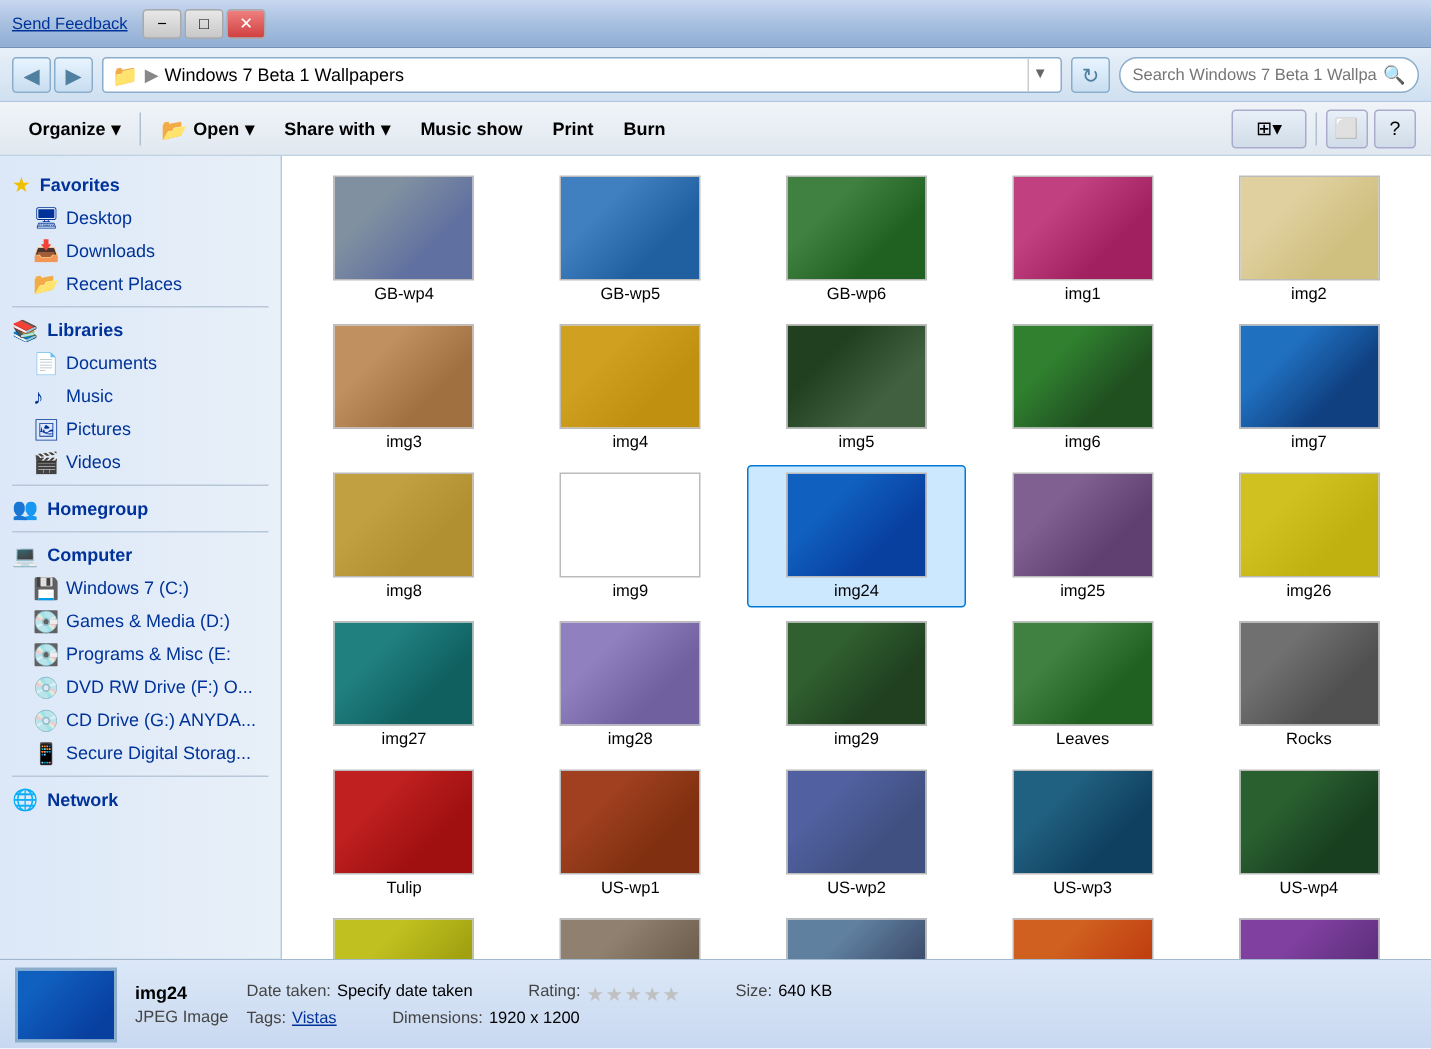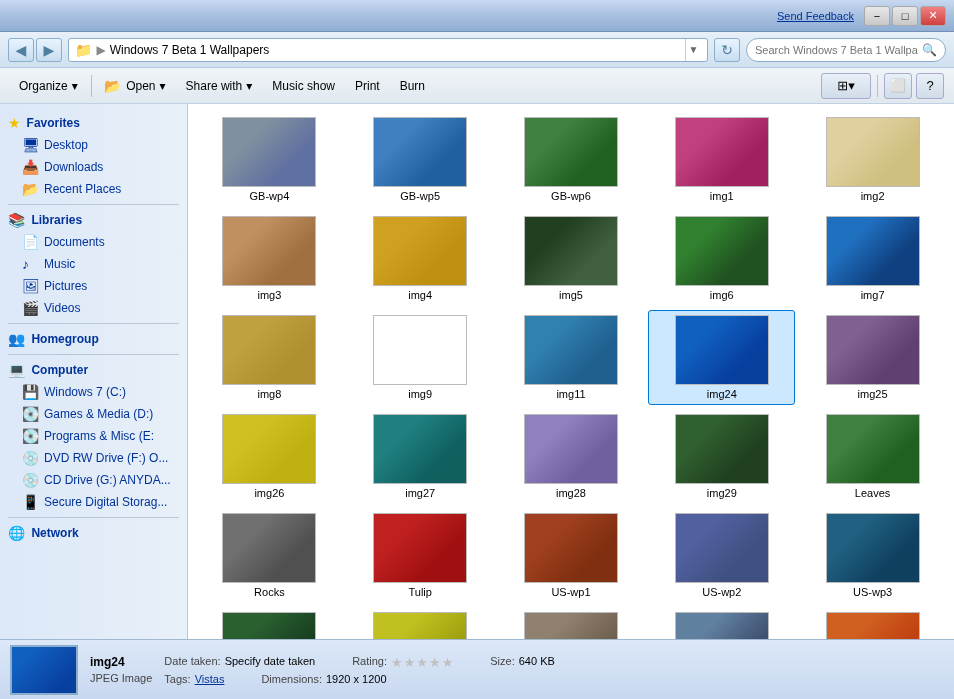--- a/index.html
+++ b/index.html
@@ -4,21 +4,20 @@
   <style>
     * { box-sizing: border-box; margin: 0; padding: 0; }
     body { font-family: 'Segoe UI', Tahoma, sans-serif; font-size: 12px; background: #fff; width: 954px; height: 699px; overflow: hidden; }
 
     
     .title-bar {
       background: linear-gradient(to bottom, #c8d8f0 0%, #a8c0e0 50%, #90aed4 100%);
       height: 32px;
       display: flex;
       align-items: center;
-      justify-content: flex-end;
       padding: 0 8px;
       border-bottom: 1px solid #7090b8;
     }
     .title-bar-feedback {
       color: #003399;
       text-decoration: underline;
       cursor: pointer;
       font-size: 11px;
       margin-right: 10px;
     }
@@ -112,20 +111,21 @@
     .toolbar-btn {
       height: 26px;
       padding: 0 8px;
       border: 1px solid transparent;
       border-radius: 3px;
       background: transparent;
       cursor: pointer;
       display: flex; align-items: center; gap: 4px;
       font-size: 12px; color: #000;
       white-space: nowrap;
+      font-weight: bold;
     }
     .toolbar-sep { width: 1px; height: 22px; background: #b0c0d0; margin: 0 2px; }
     .toolbar-right { margin-left: auto; display: flex; align-items: center; gap: 4px; }
     .view-btn {
       width: 28px; height: 26px;
       border: 1px solid #aac;
       border-radius: 3px;
       background: linear-gradient(to bottom, #e8f0f8, #d0dce8);
       cursor: pointer;
       display: flex; align-items: center; justify-content: center;
@@ -465,24 +465,20 @@
           <div class="thumb-label">img7</div>
         </div>
         <div class="thumb-item">
           <div class="thumb-img t-sand"></div>
           <div class="thumb-label">img8</div>
         </div>
         <div class="thumb-item">
           <div class="thumb-img t-fields"></div>
           <div class="thumb-label">img9</div>
         </div>
-        <div class="thumb-item">
-          <div class="thumb-img t-lake"></div>
-          <div class="thumb-label">img11</div>
-        </div>
         <div class="thumb-item selected">
           <div class="thumb-img t-ocean"></div>
           <div class="thumb-label">img24</div>
         </div>
         <div class="thumb-item">
           <div class="thumb-img t-purple"></div>
           <div class="thumb-label">img25</div>
         </div>
         <div class="thumb-item">
           <div class="thumb-img t-bright"></div>

